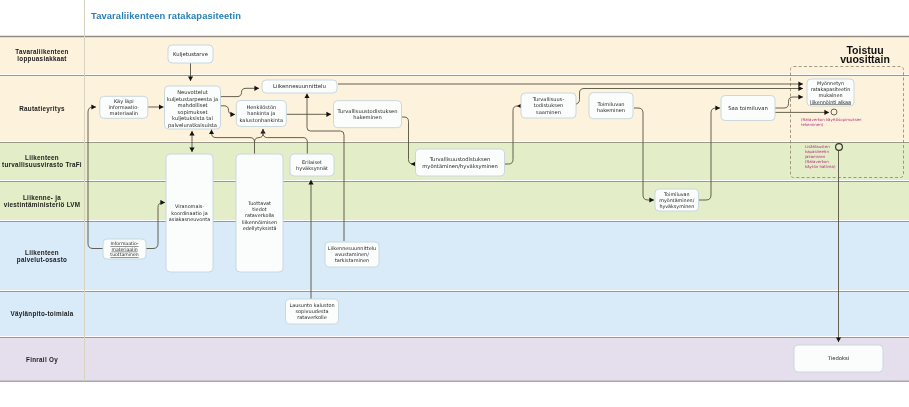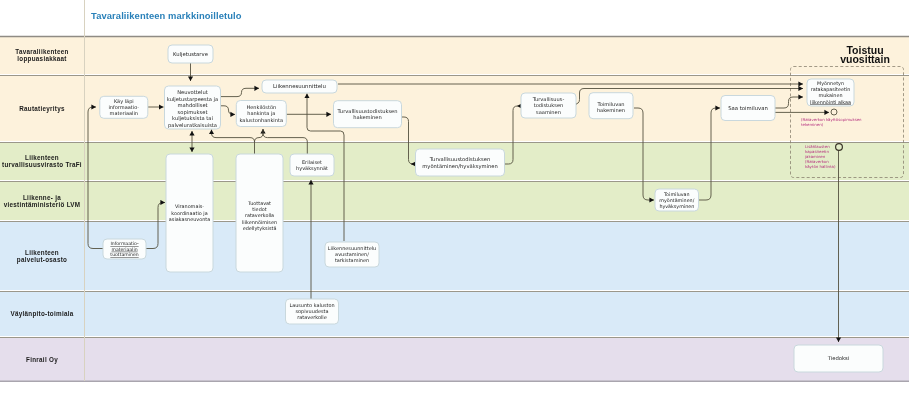--- a/index.html
+++ b/index.html
@@ -10,21 +10,21 @@
   text{font-family:"Liberation Sans",sans-serif;}
   .lane-label{font-weight:bold;fill:#1a1a1a;text-anchor:middle;font-size:6.3px;letter-spacing:0.28px;}
   .nodetext{fill:#1f1f1f;text-anchor:middle;font-family:"DejaVu Sans",sans-serif;}
   .notetext{fill:#b5317f;font-family:"DejaVu Sans",sans-serif;}
   .repeat{font-weight:bold;fill:#111;text-anchor:middle;font-size:10.5px;}
 </style>
 </head>
 <body>
 
 <div id="root">
-  <div id="page-title">Tavaraliikenteen markkinoilletulo</div>
+  <div id="page-title">Tavaraliikenteen ratakapasiteetin</div>
   <svg id="diagram" width="909" height="407">
    <defs>
      <marker id="arrow" markerWidth="5" markerHeight="6" refX="4.6" refY="3" orient="auto" markerUnits="userSpaceOnUse">
        <path d="M0,0.4 L4.6,3 L0,5.6 Z" fill="#111111"></path>
      </marker>
      <marker id="arrowS" markerWidth="5" markerHeight="6" refX="0.4" refY="3" orient="auto" markerUnits="userSpaceOnUse">
        <path d="M5,0.4 L0.4,3 L5,5.6 Z" fill="#111111"></path>
      </marker>
    </defs>
    <g>

